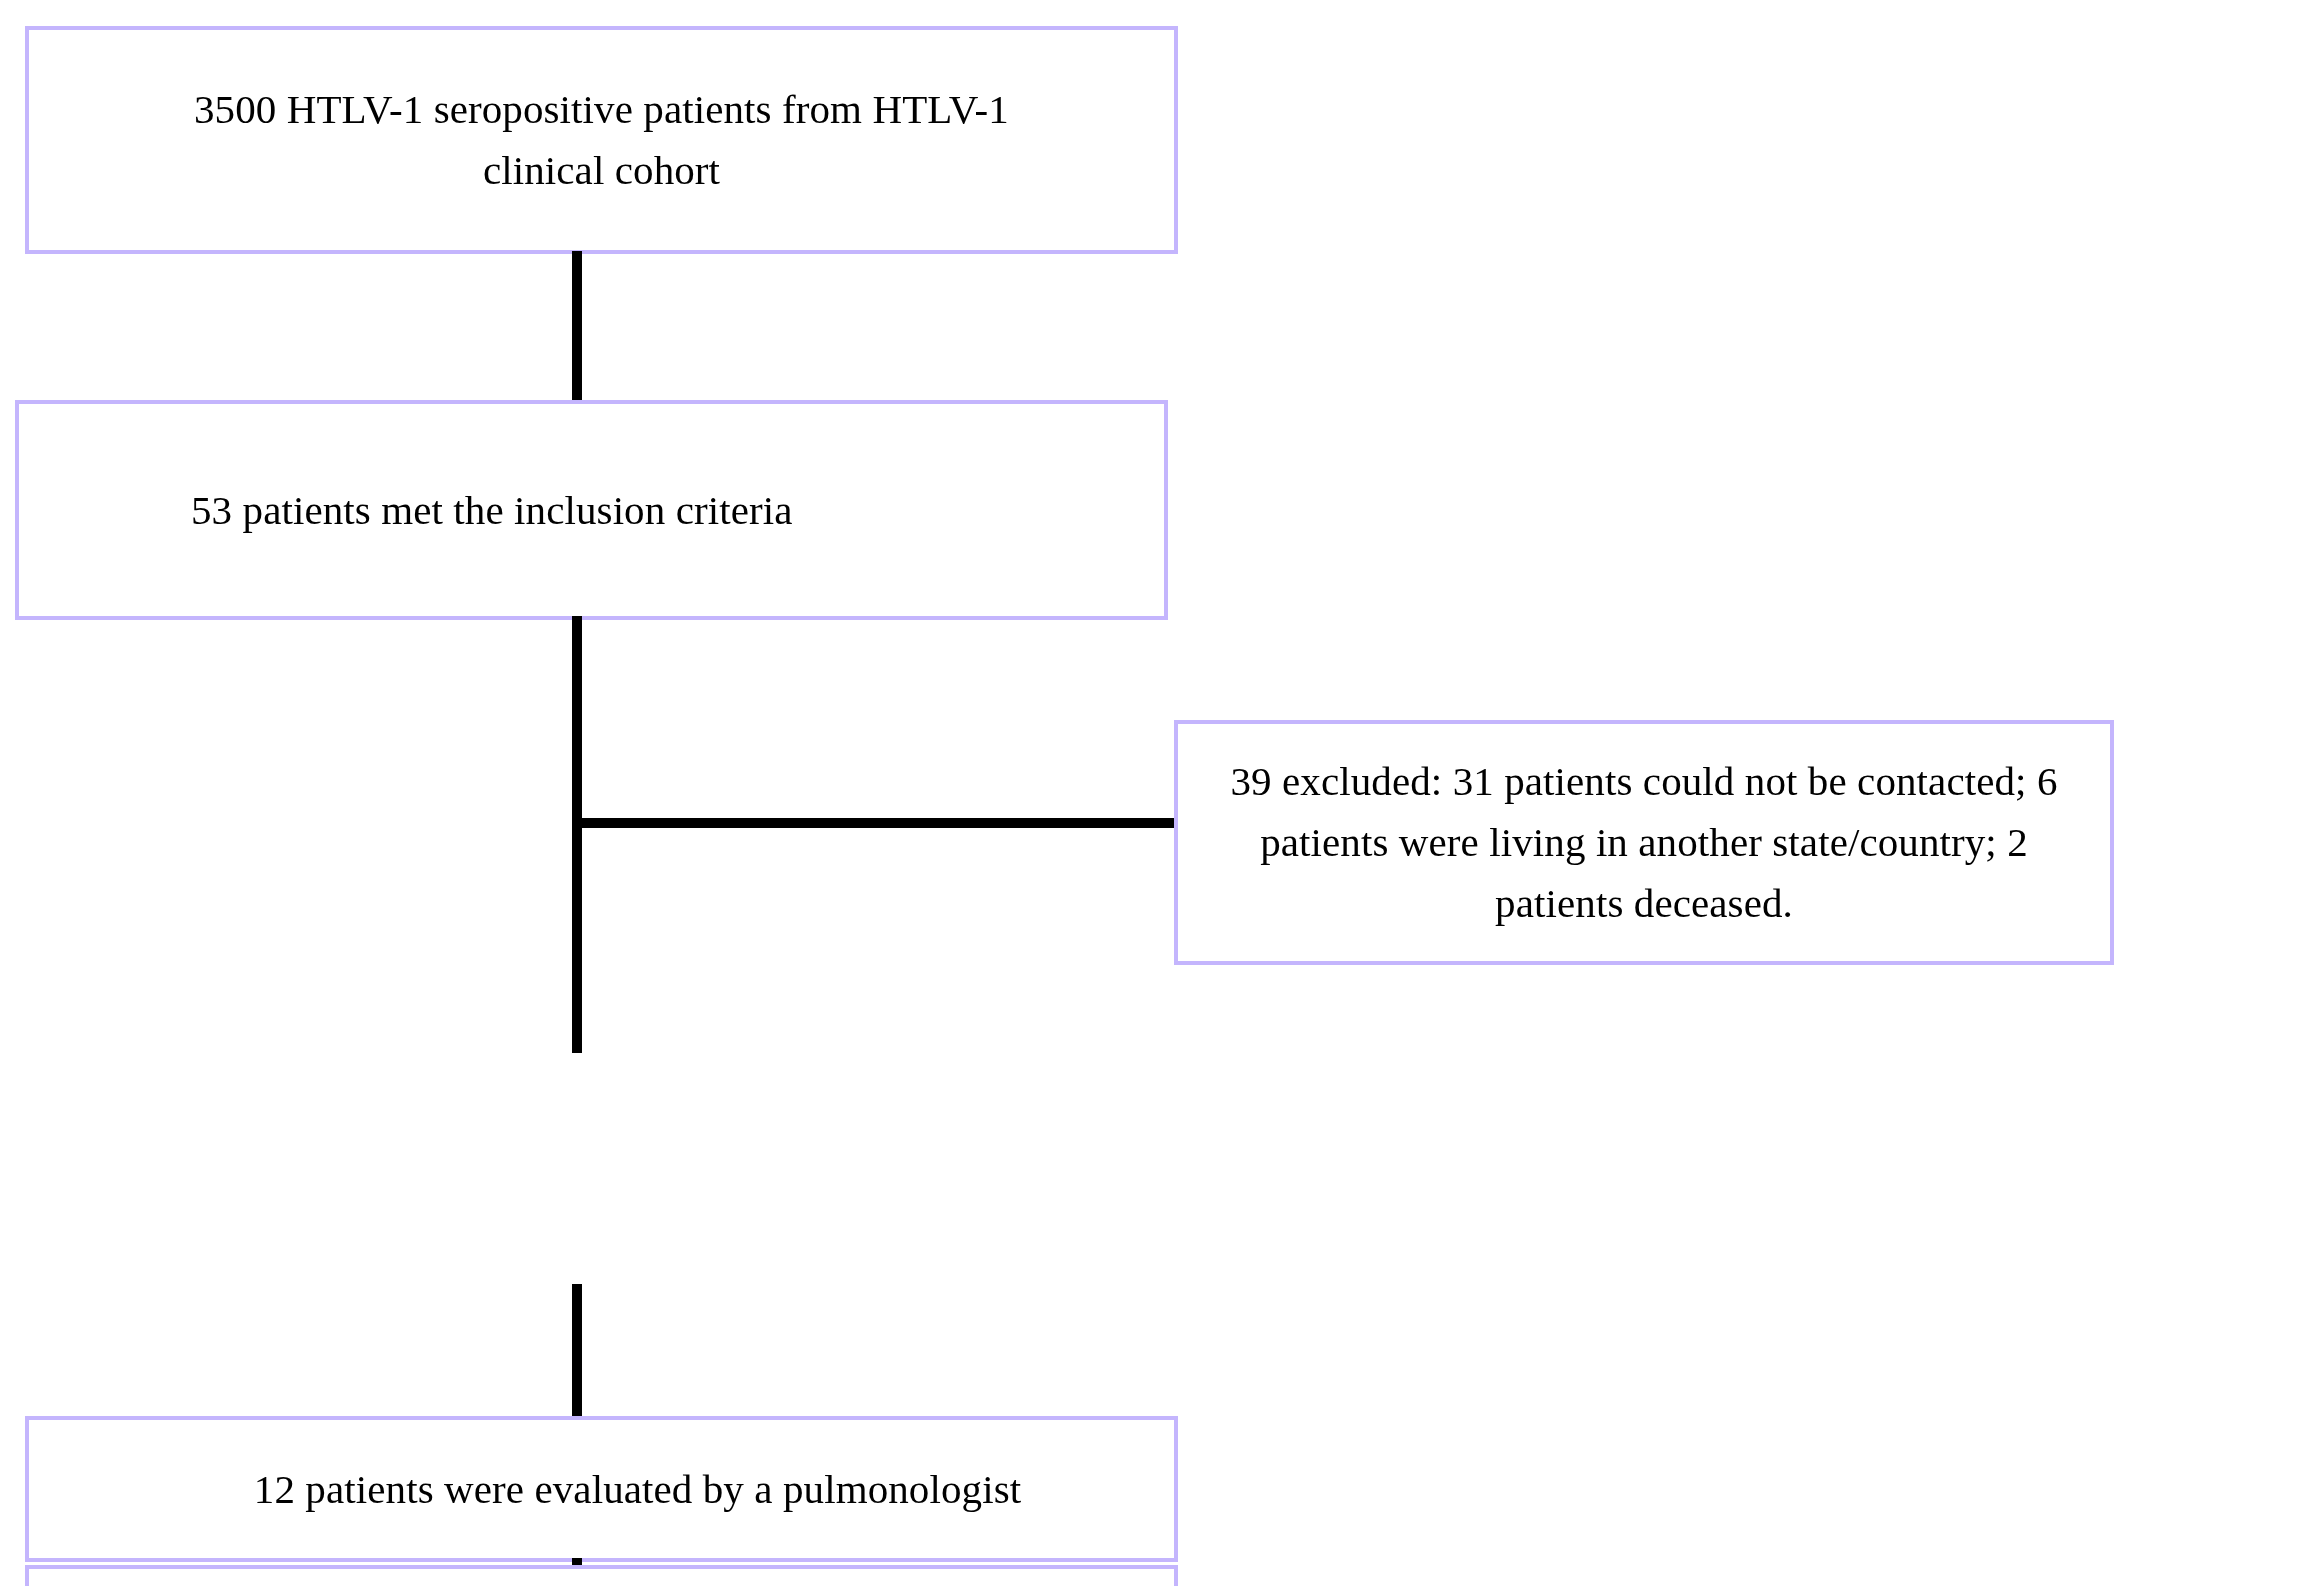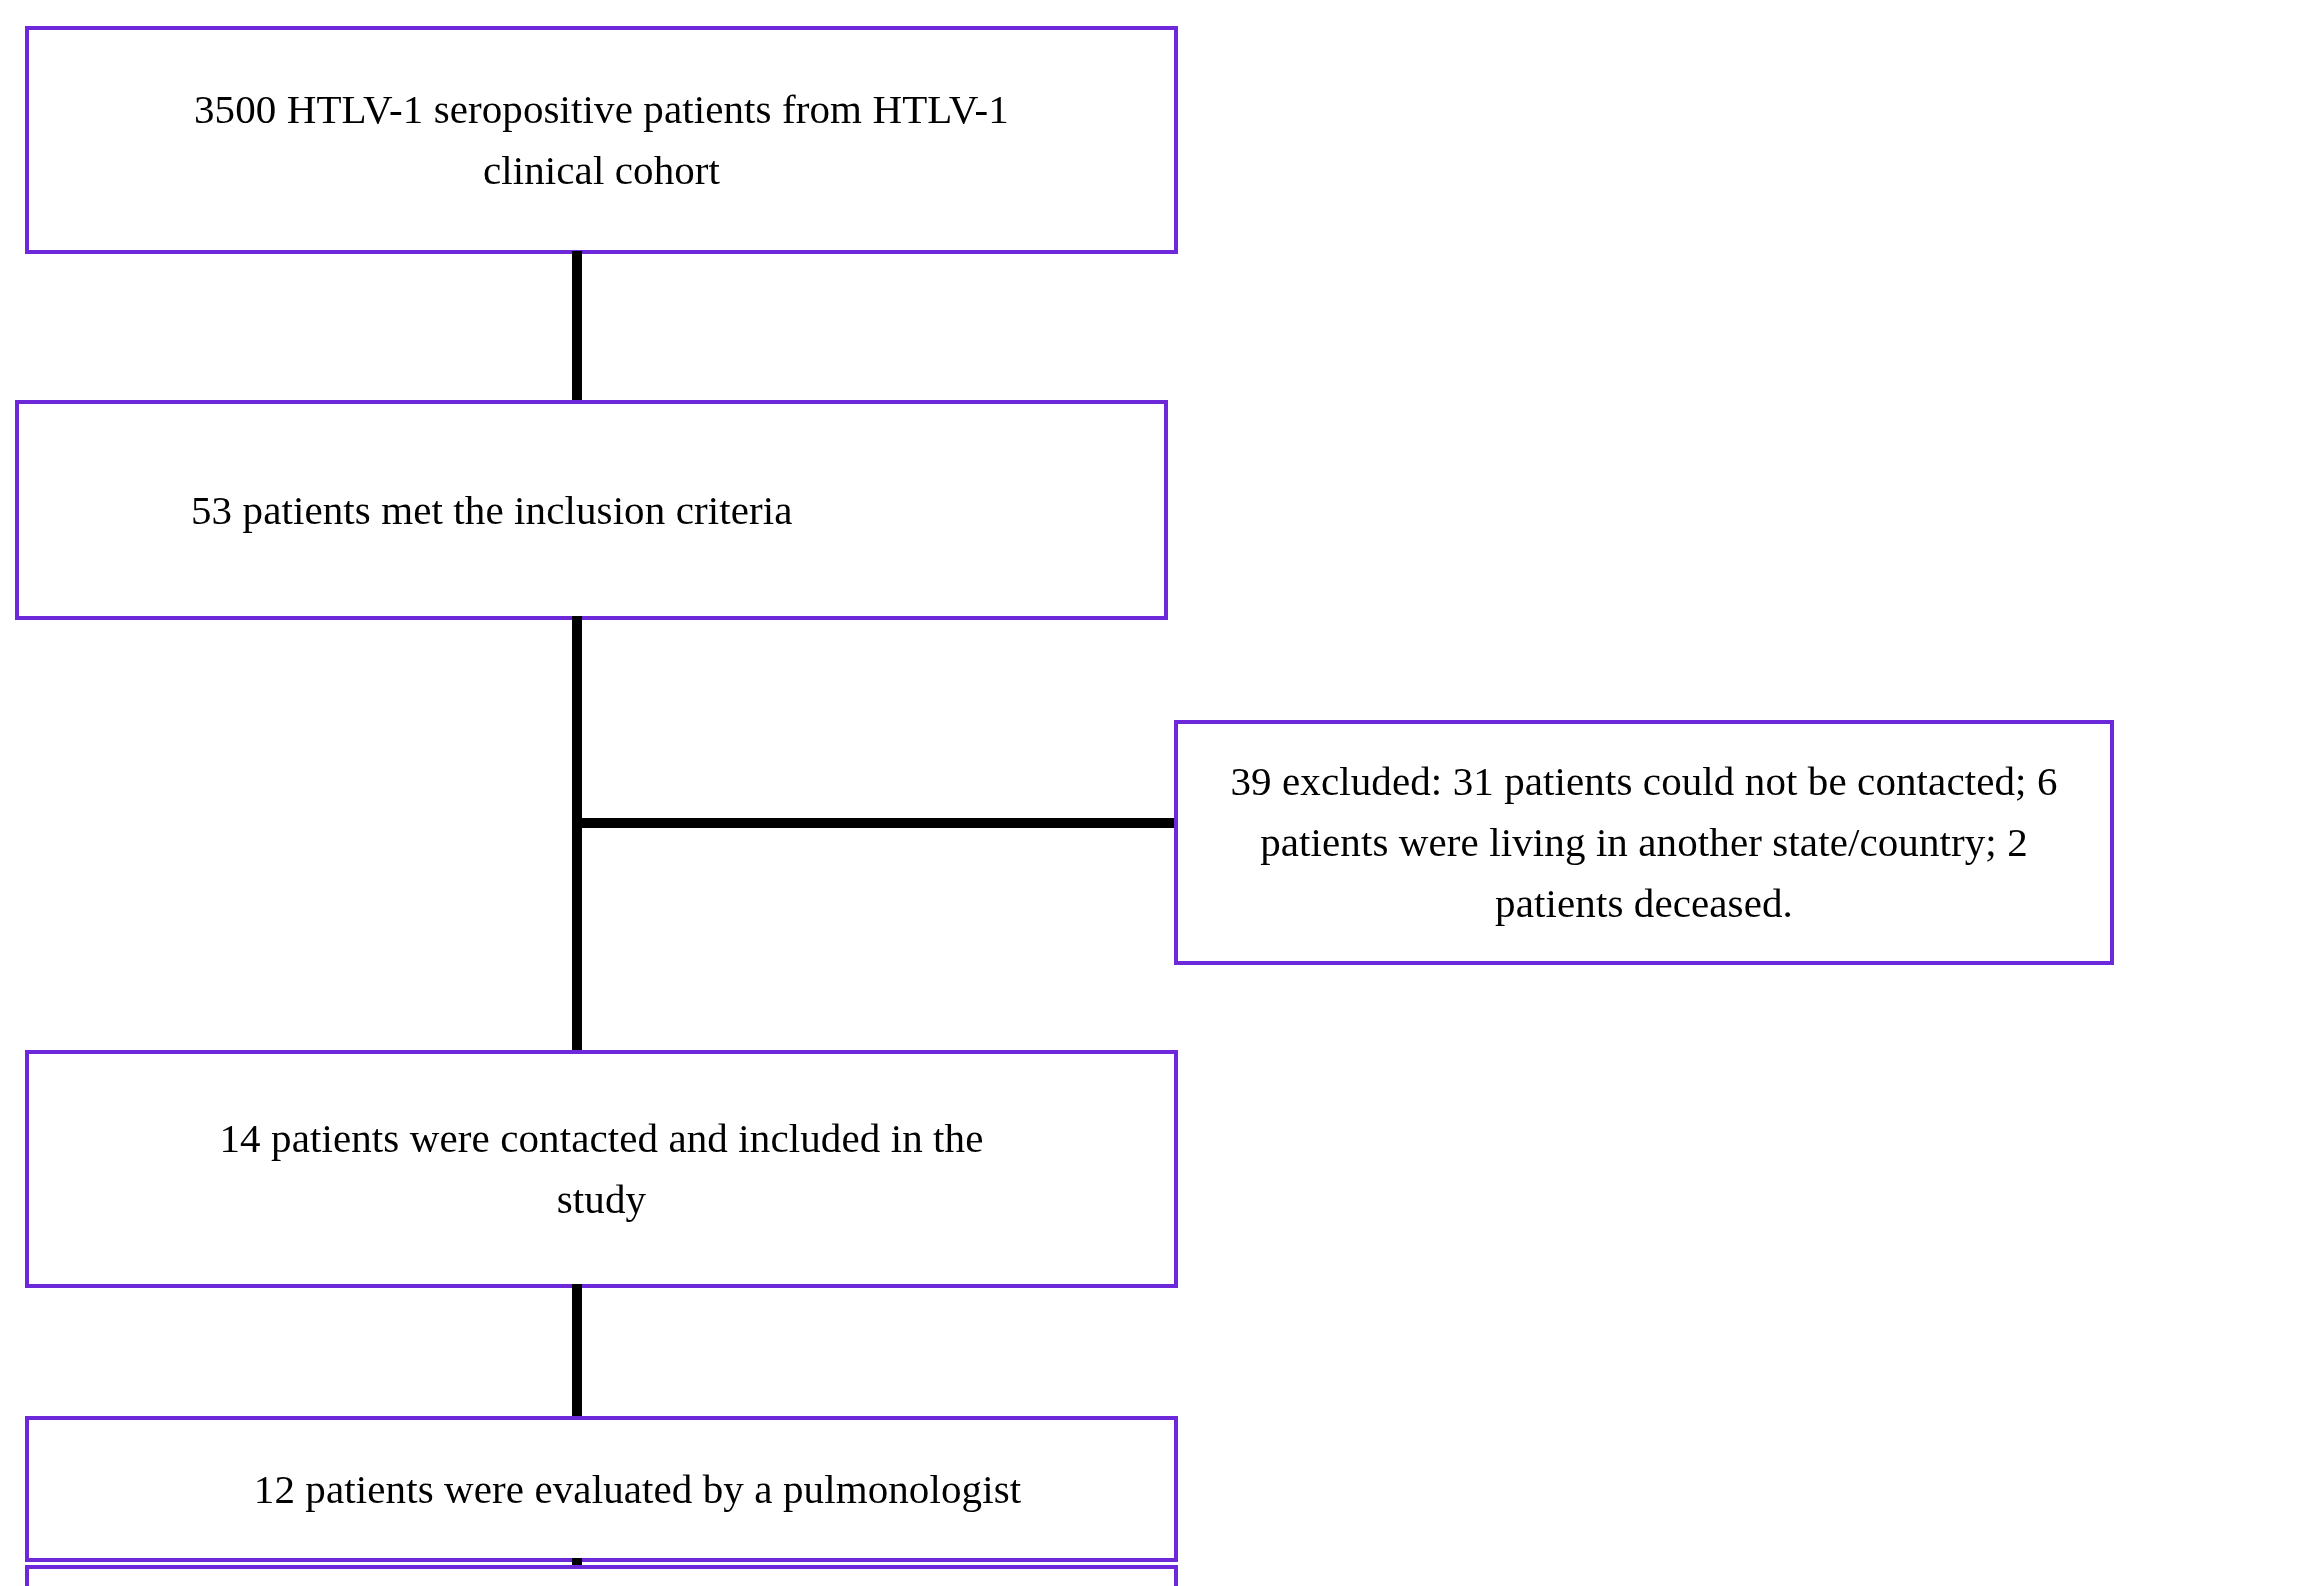--- a/index.html
+++ b/index.html
@@ -16,21 +16,21 @@
     position: relative;
     width: 2319px;
     height: 1586px;
     background: #ffffff;
     overflow: hidden;
   }
   .node {
     position: absolute;
     box-sizing: border-box;
     background: #ffffff;
-    border: 4px solid #6d28d9;
+    border: 4px solid #c4b5fd;
     display: flex;
     align-items: center;
     justify-content: center;
   }
   .node-text {
     display: block;
     width: 100%;
     font-size: 41px;
     line-height: 1.48;
     letter-spacing: 0.1px;
@@ -81,24 +81,20 @@
   </div>
 
   <div class="connector connector-v" id="conn-2"></div>
 
   <div class="connector connector-h" id="conn-excluded"></div>
 
   <div class="node" id="node-excluded">
     <span class="node-text">39 excluded: 31 patients could not be contacted; 6 patients were living in another state/country; 2 patients deceased.</span>
   </div>
 
-  <div class="node" id="node-contacted">
-    <span class="node-text">14 patients were contacted and included in the
-study</span>
-  </div>
 
   <div class="connector connector-v" id="conn-3"></div>
 
   <div class="node" id="node-evaluated">
     <span class="node-text">12 patients were evaluated by a pulmonologist</span>
   </div>
 
   <div class="connector connector-v" id="conn-4"></div>
 
   <div class="node" id="node-partial">

